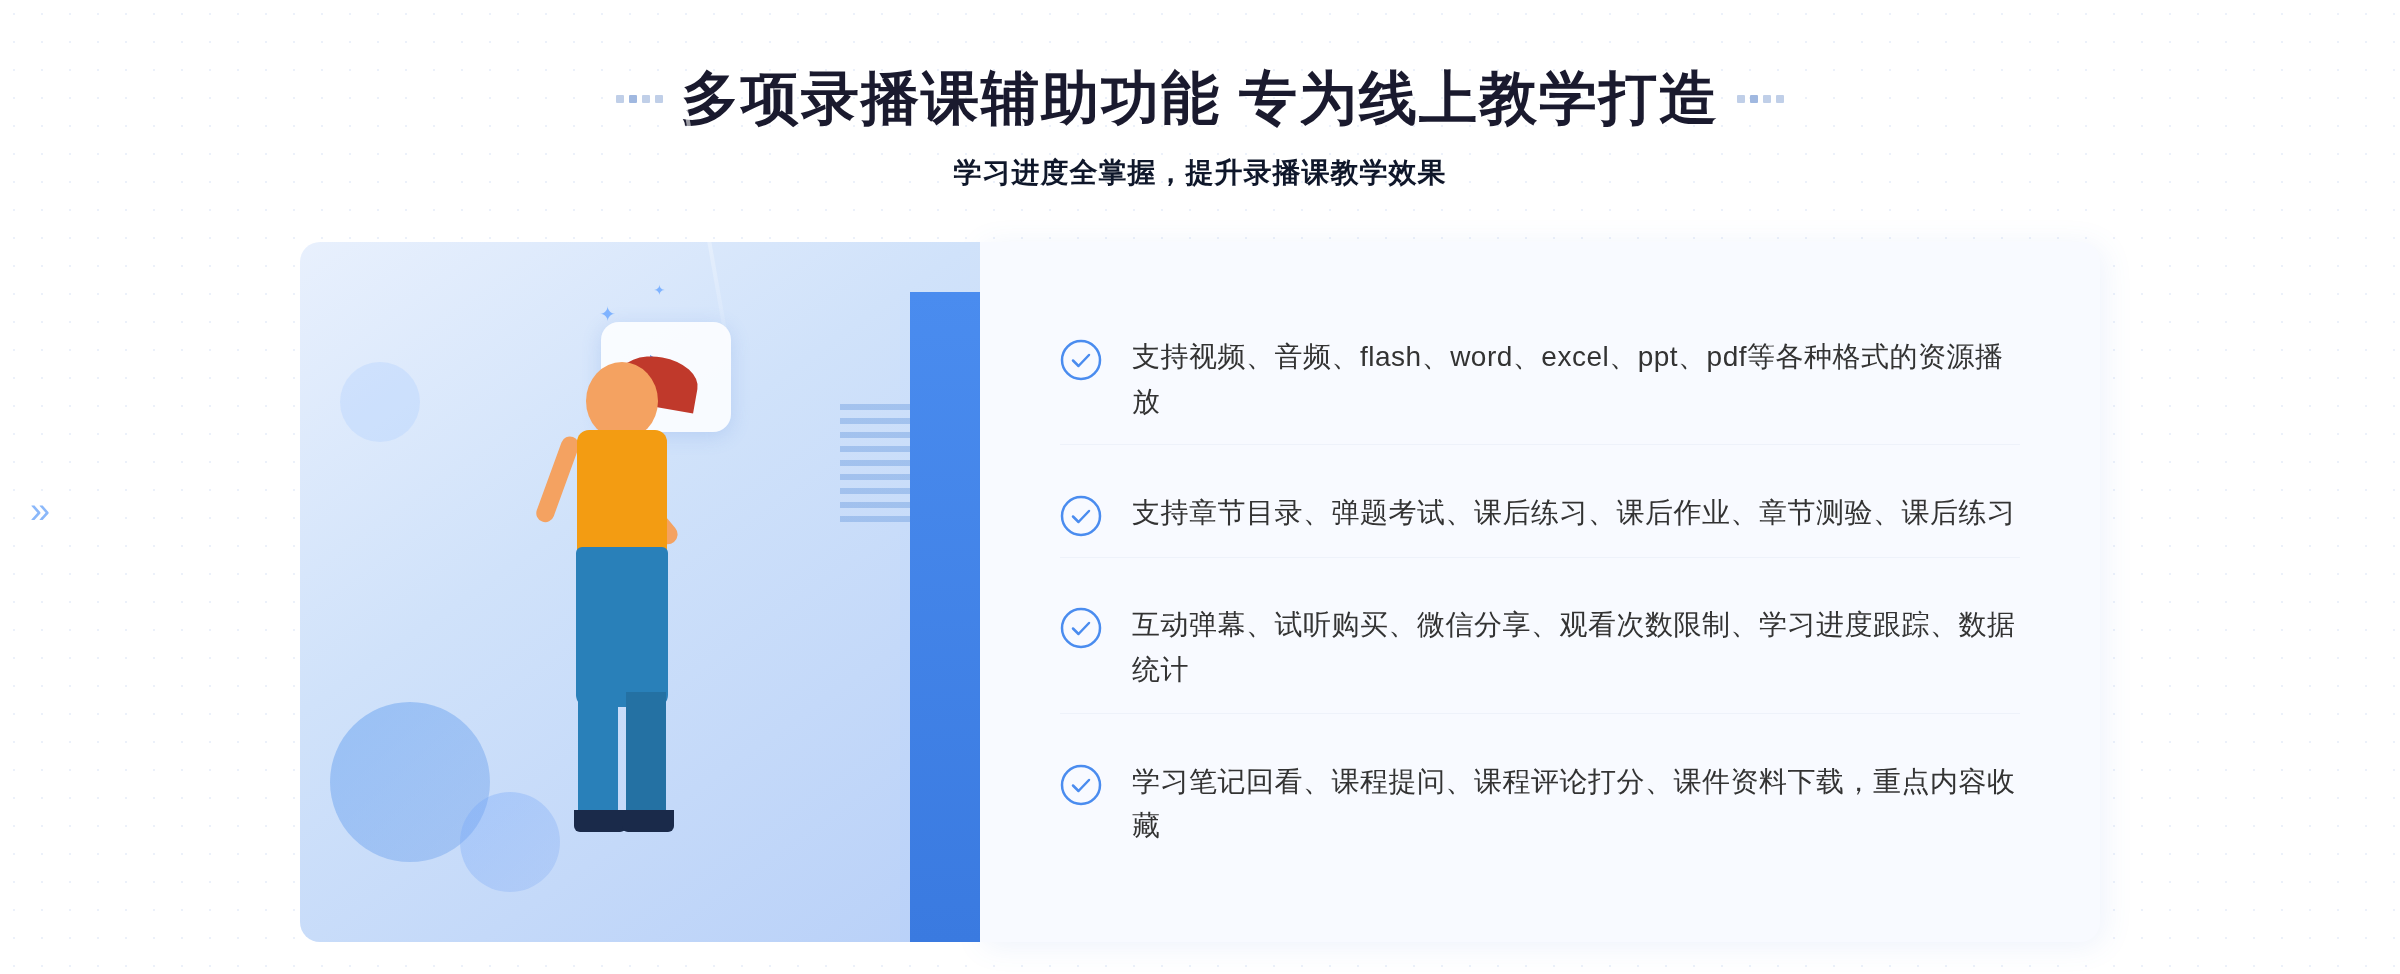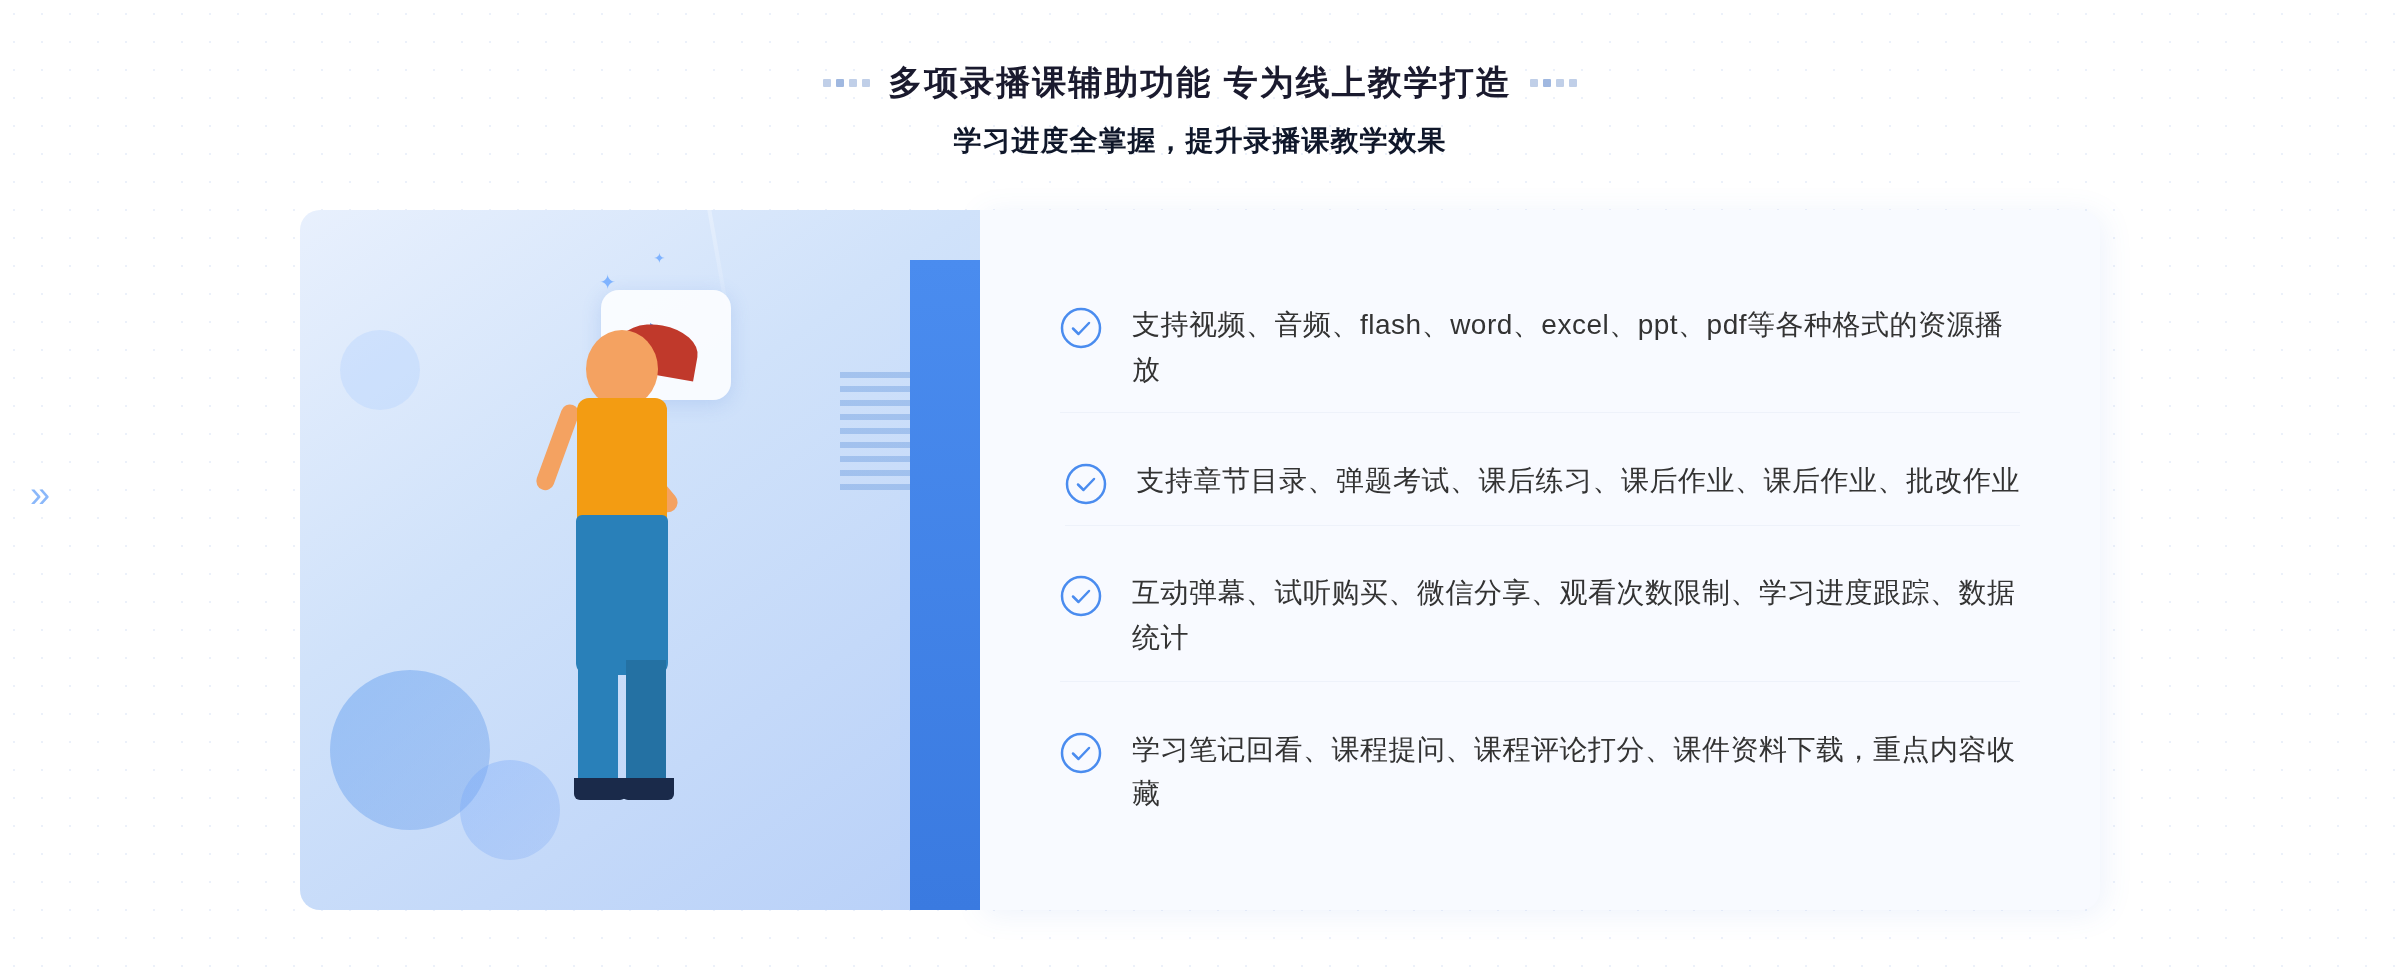--- a/index.html
+++ b/index.html
@@ -62,21 +62,21 @@
       height: 8px;
       background: #c0cfe8;
       border-radius: 1px;
     }
 
     .title-decorator span:nth-child(2) {
       background: #a0b8e0;
     }
 
     .main-title {
-      font-size: 34px;
+      font-size: 58px;
       font-weight: 700;
       color: #1a1a2e;
       letter-spacing: 2px;
     }
 
     .subtitle {
       font-size: 28px;
       color: #0f172a;
       font-weight: 700;
       letter-spacing: 1px;
@@ -353,21 +353,20 @@
     
     .features-panel {
       flex: 1;
       background: #f8faff;
       border-radius: 0 20px 20px 0;
       padding: 60px 80px;
       display: flex;
       flex-direction: column;
       justify-content: space-around;
       box-shadow: 4px 4px 30px rgba(80,130,220,0.1);
-      align-items: flex-end;
     }
 
     .feature-item {
       display: flex;
       align-items: flex-start;
       gap: 30px;
       padding: 20px 0;
       border-bottom: 1px solid #eef2fa;
     }
 
@@ -504,21 +503,21 @@
         <p class="feature-text">支持视频、音频、flash、word、excel、ppt、pdf等各种格式的资源播放</p>
       </div>
 
       <div class="feature-item">
         <div class="check-icon">
           <svg viewBox="0 0 42 42" fill="none" xmlns="http://www.w3.org/2000/svg">
             <circle cx="21" cy="21" r="19" stroke="#4a8cef" stroke-width="2.5"></circle>
             <path d="M13 21.5L18.5 27L29 16" stroke="#4a8cef" stroke-width="2.5" stroke-linecap="round" stroke-linejoin="round"></path>
           </svg>
         </div>
-        <p class="feature-text">支持章节目录、弹题考试、课后练习、课后作业、课后作业、批改作业</p>
+        <p class="feature-text">支持章节目录、弹题考试、课后练习、课后作业、章节测验、课后练习</p>
       </div>
 
       <div class="feature-item">
         <div class="check-icon">
           <svg viewBox="0 0 42 42" fill="none" xmlns="http://www.w3.org/2000/svg">
             <circle cx="21" cy="21" r="19" stroke="#4a8cef" stroke-width="2.5"></circle>
             <path d="M13 21.5L18.5 27L29 16" stroke="#4a8cef" stroke-width="2.5" stroke-linecap="round" stroke-linejoin="round"></path>
           </svg>
         </div>
         <p class="feature-text">互动弹幕、试听购买、微信分享、观看次数限制、学习进度跟踪、数据统计</p>

